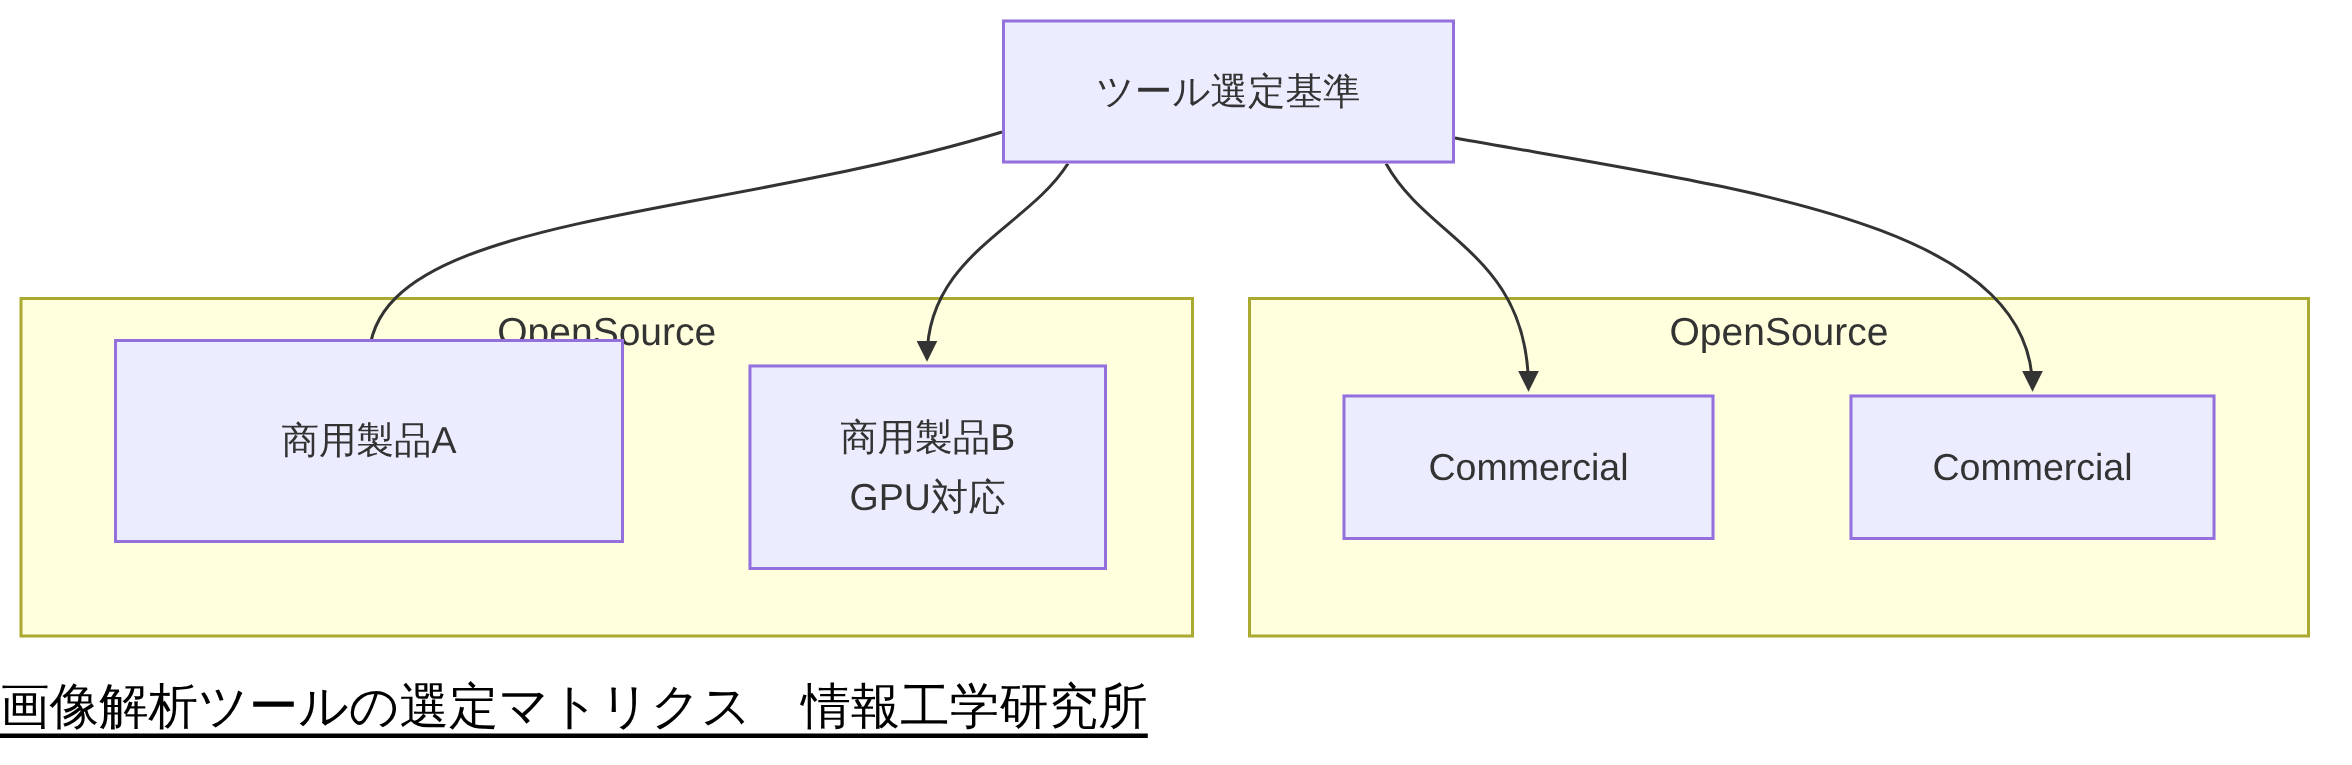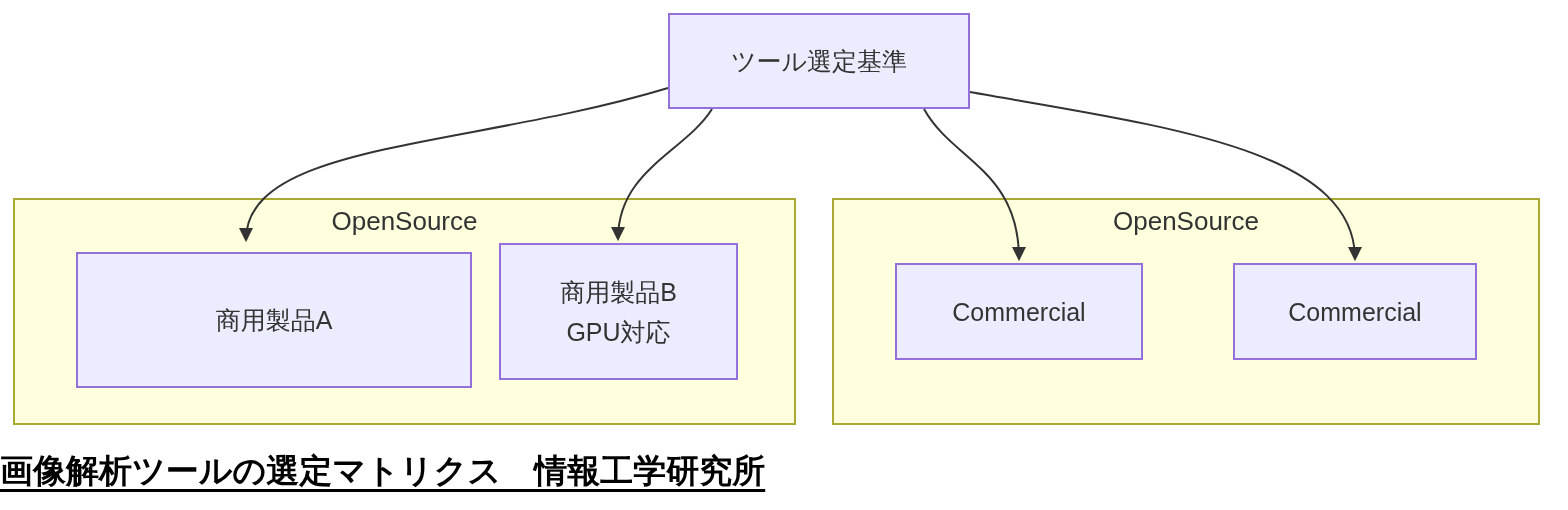--- a/index.html
+++ b/index.html
@@ -57,21 +57,21 @@
     line-height: 1.6;
     color: var(--node-text, #333333);
     text-align: left;
   }
   .caption {
     position: absolute;
     left: 0;
     top: 449px;
     z-index: 4;
     font-size: 33px;
-    font-weight: 700;
+    font-weight: 400;
     color: var(--caption-text, #000000);
     text-decoration: underline;
     text-decoration-thickness: 3px;
     text-underline-offset: 7px;
     white-space: nowrap;
   }
 </style>
 </head>
 <body>
 
@@ -94,21 +94,21 @@
   </div>
 
   <div class="cluster" style="left:832px; top:198px; width:708px; height:227px;">
     <div class="cluster-label">OpenSource</div>
   </div>
 
   <div class="node" style="left:668px; top:13px; width:302px; height:96px;">
     <span>ツール選定基準</span>
   </div>
 
-  <div class="node" style="left:76px; top:252px; width:396px; height:136px;">
+  <div class="node" style="left:76px; top:226px; width:340px; height:136px;">
     <span>商用製品A</span>
   </div>
 
   <div class="node" style="left:499px; top:243px; width:239px; height:137px;">
     <span>商用製品B</span>
     <span>GPU対応</span>
   </div>
 
   <div class="node" style="left:895px; top:263px; width:248px; height:97px;">
     <span>Commercial</span>

